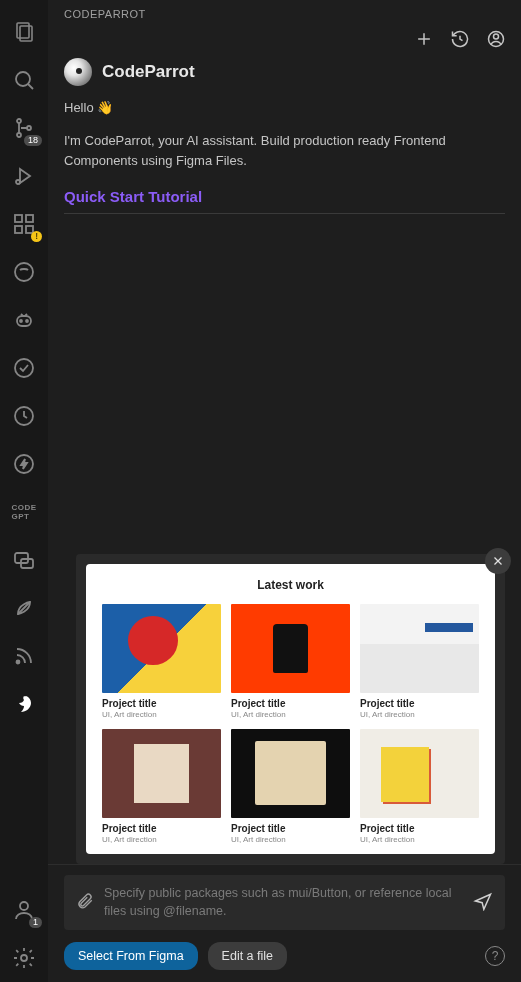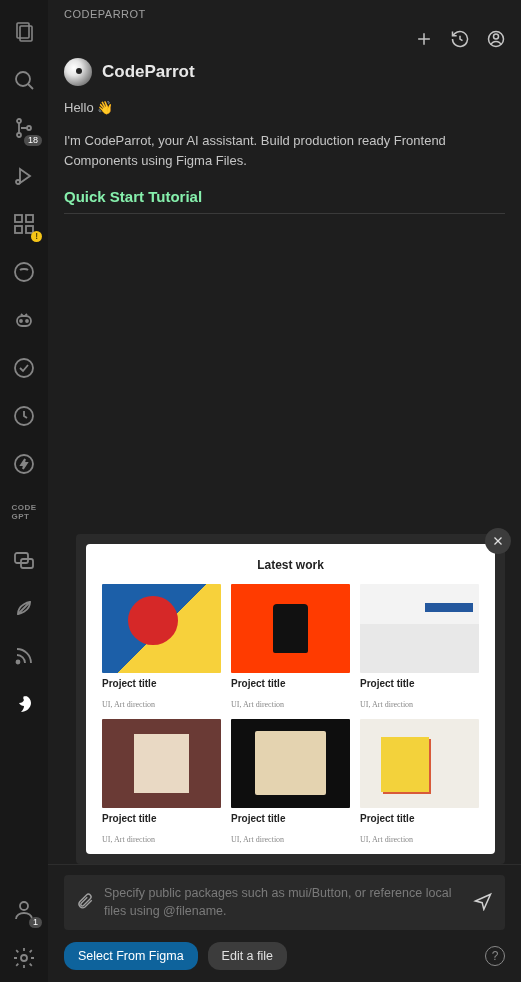--- a/index.html
+++ b/index.html
@@ -96,21 +96,21 @@
   content: "";
   position: absolute;
   width: 6px; height: 6px;
   background: #222;
   border-radius: 50%;
   top: 10px; left: 12px;
 }
 .brand-name { font-weight: 700; font-size: 17px; color: #e8e8e8; }
 .greeting { font-size: 13px; color: #c5c5c5; margin-bottom: 16px; }
 .intro { font-size: 13px; color: #c5c5c5; line-height: 1.5; margin-bottom: 18px; }
-.quick-start { font-size: 15px; font-weight: 700; color: #86efac; margin-bottom: 8px; cursor: pointer; }
+.quick-start { font-size: 15px; font-weight: 700; color: #8b5cf6; margin-bottom: 8px; cursor: pointer; }
 .divider { border: 0; border-top: 1px solid #3a3a3a; margin-bottom: 12px; }
 .popup-area { flex: 1; position: relative; }
 .popup {
   position: absolute;
   left: 12px; right: 0;
   bottom: 0;
   background: #2a2a2a;
   border-radius: 4px;
   padding: 0;
 }
@@ -133,21 +133,21 @@
   background: #fff;
   border-radius: 4px;
   margin: 10px;
   padding: 14px 16px 10px;
 }
 .popup-title { text-align: center; font-size: 12px; font-weight: 600; color: #222; margin-bottom: 12px; }
 .grid { display: grid; grid-template-columns: repeat(3, 1fr); gap: 10px; }
 .cell { display: flex; flex-direction: column; }
 .thumb { width: 100%; aspect-ratio: 4/3; background: #ddd; border-radius: 1px; }
 .cell-title { font-size: 10px; font-weight: 600; color: #222; margin-top: 5px; }
-.cell-sub { font-size: 8px; color: #888; margin-top: 11px; font-family: Liberation Serif, serif; }
+.cell-sub { font-size: 8px; color: #888; margin-top: 1px; }
 
 .t1 { background: linear-gradient(135deg,#1c5fa8 0 50%,#f7d13b 50% 100%); position: relative; }
 .t1::after { content:""; position:absolute; width:42%; height:55%; border-radius:50%; background:#d62828; top:14%; left:22%; }
 .t2 { background:#ff3b00; display:flex; align-items:center; justify-content:center; }
 .t2::after { content:""; width:30%; height:55%; background:#111; border-radius:4px 4px 2px 2px; }
 .t3 { background: linear-gradient(180deg,#f3f3f3 0 45%,#e8e8e8 45% 100%); position: relative; }
 .t3::before { content:""; position:absolute; top:22%; left:55%; width:40%; height:10%; background:#24589e; }
 .t4 { background:#6a3a35; position:relative; }
 .t4::after { content:""; position:absolute; width:46%; height:66%; background:#e9d9c4; left:27%; top:17%; }
 .t5 { background:#0e0e0e; position:relative; }

